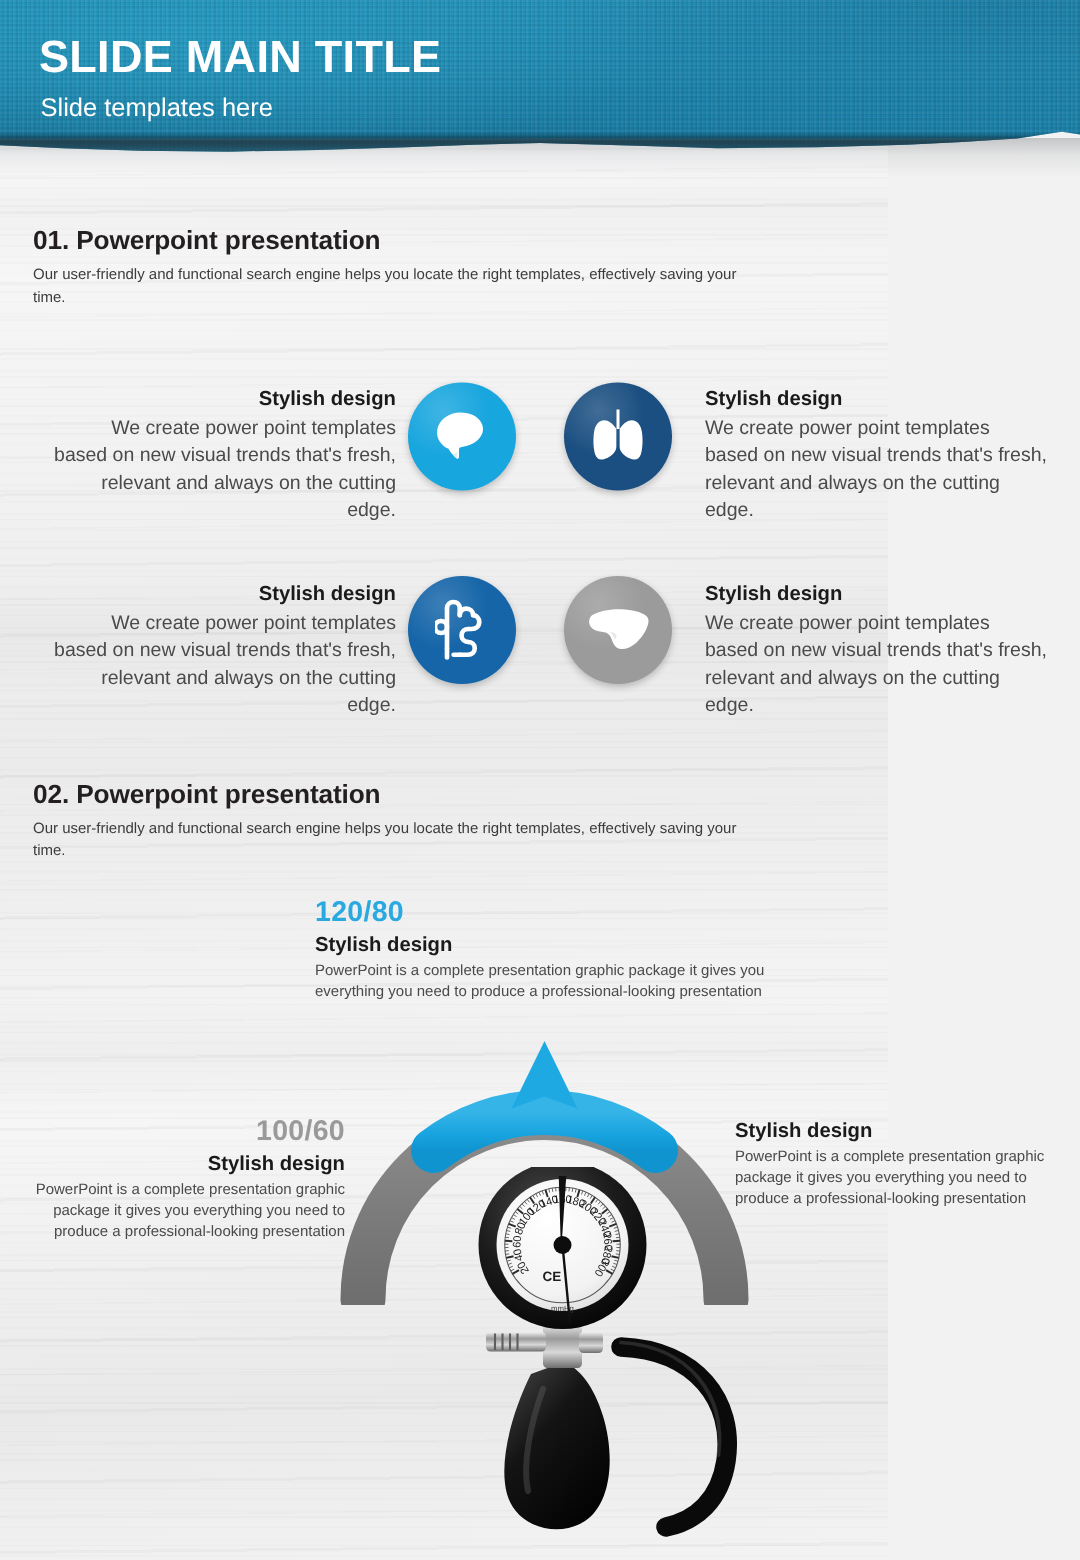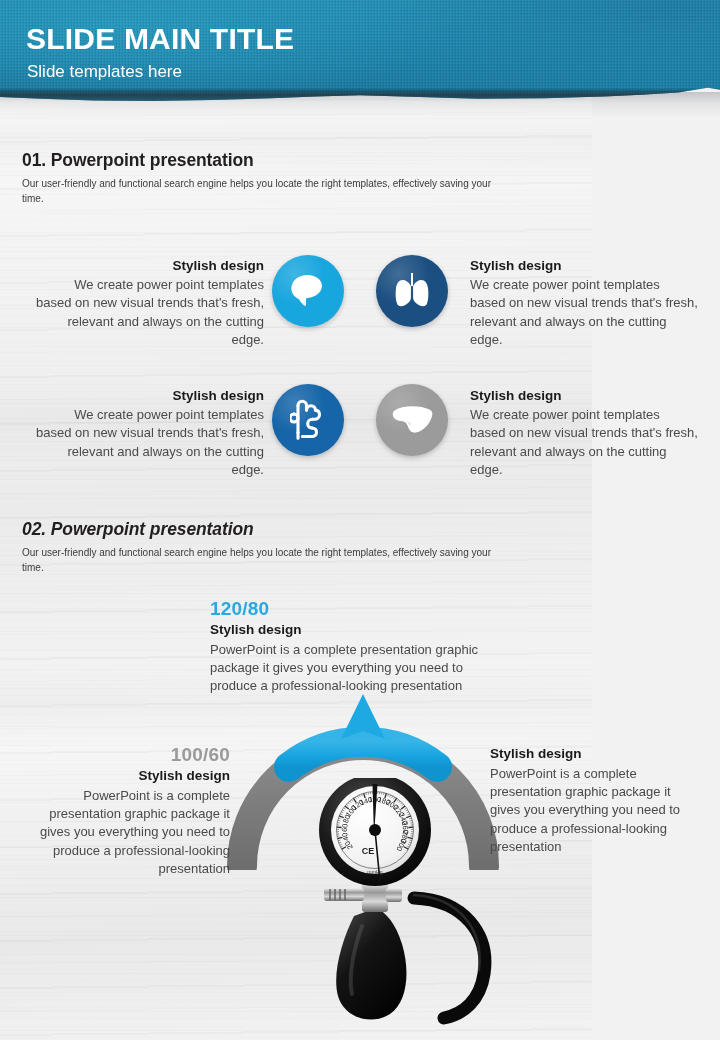--- a/index.html
+++ b/index.html
@@ -144,21 +144,21 @@
   .section-body {
     position: absolute;
     left: 22px;
     width: 470px;
     font-size: 10px;
     line-height: 1.45;
     color: #3c3c3c;
   }
   #sec1-heading { top: 150px; }
   #sec1-body    { top: 177px; }
-  #sec2-heading { top: 519px; font-style: italic; }
+  #sec2-heading { top: 519px; }
   #sec2-body    { top: 546px; }
   .organ-text { position: absolute; width: 228px; }
   .organ-title {
     font-size: 13.5px;
     font-weight: bold;
     color: #1a1a1a;
     margin-bottom: 3px;
   }
   .organ-desc {
     font-size: 13px;
@@ -212,21 +212,21 @@
   }
   .bp-value.accent { color: #29a9e0; }
   .bp-value.muted  { color: #9a9a9a; }
   .bp-label {
     font-size: 13.5px;
     font-weight: bold;
     color: #1a1a1a;
     margin-top: 2px;
   }
   .bp-desc {
-    font-size: 13px;
+    font-size: 10px;
     line-height: 1.4;
     color: #4a4a4a;
     margin-top: 4px;
   }
   .bp-side { position: absolute; width: 208px; }
   #bp-left  { left: 22px;  top: 744px; text-align: right; }
   #bp-right { left: 490px; top: 744px; text-align: left; }
 
   .gauge-arc {
     position: absolute;

